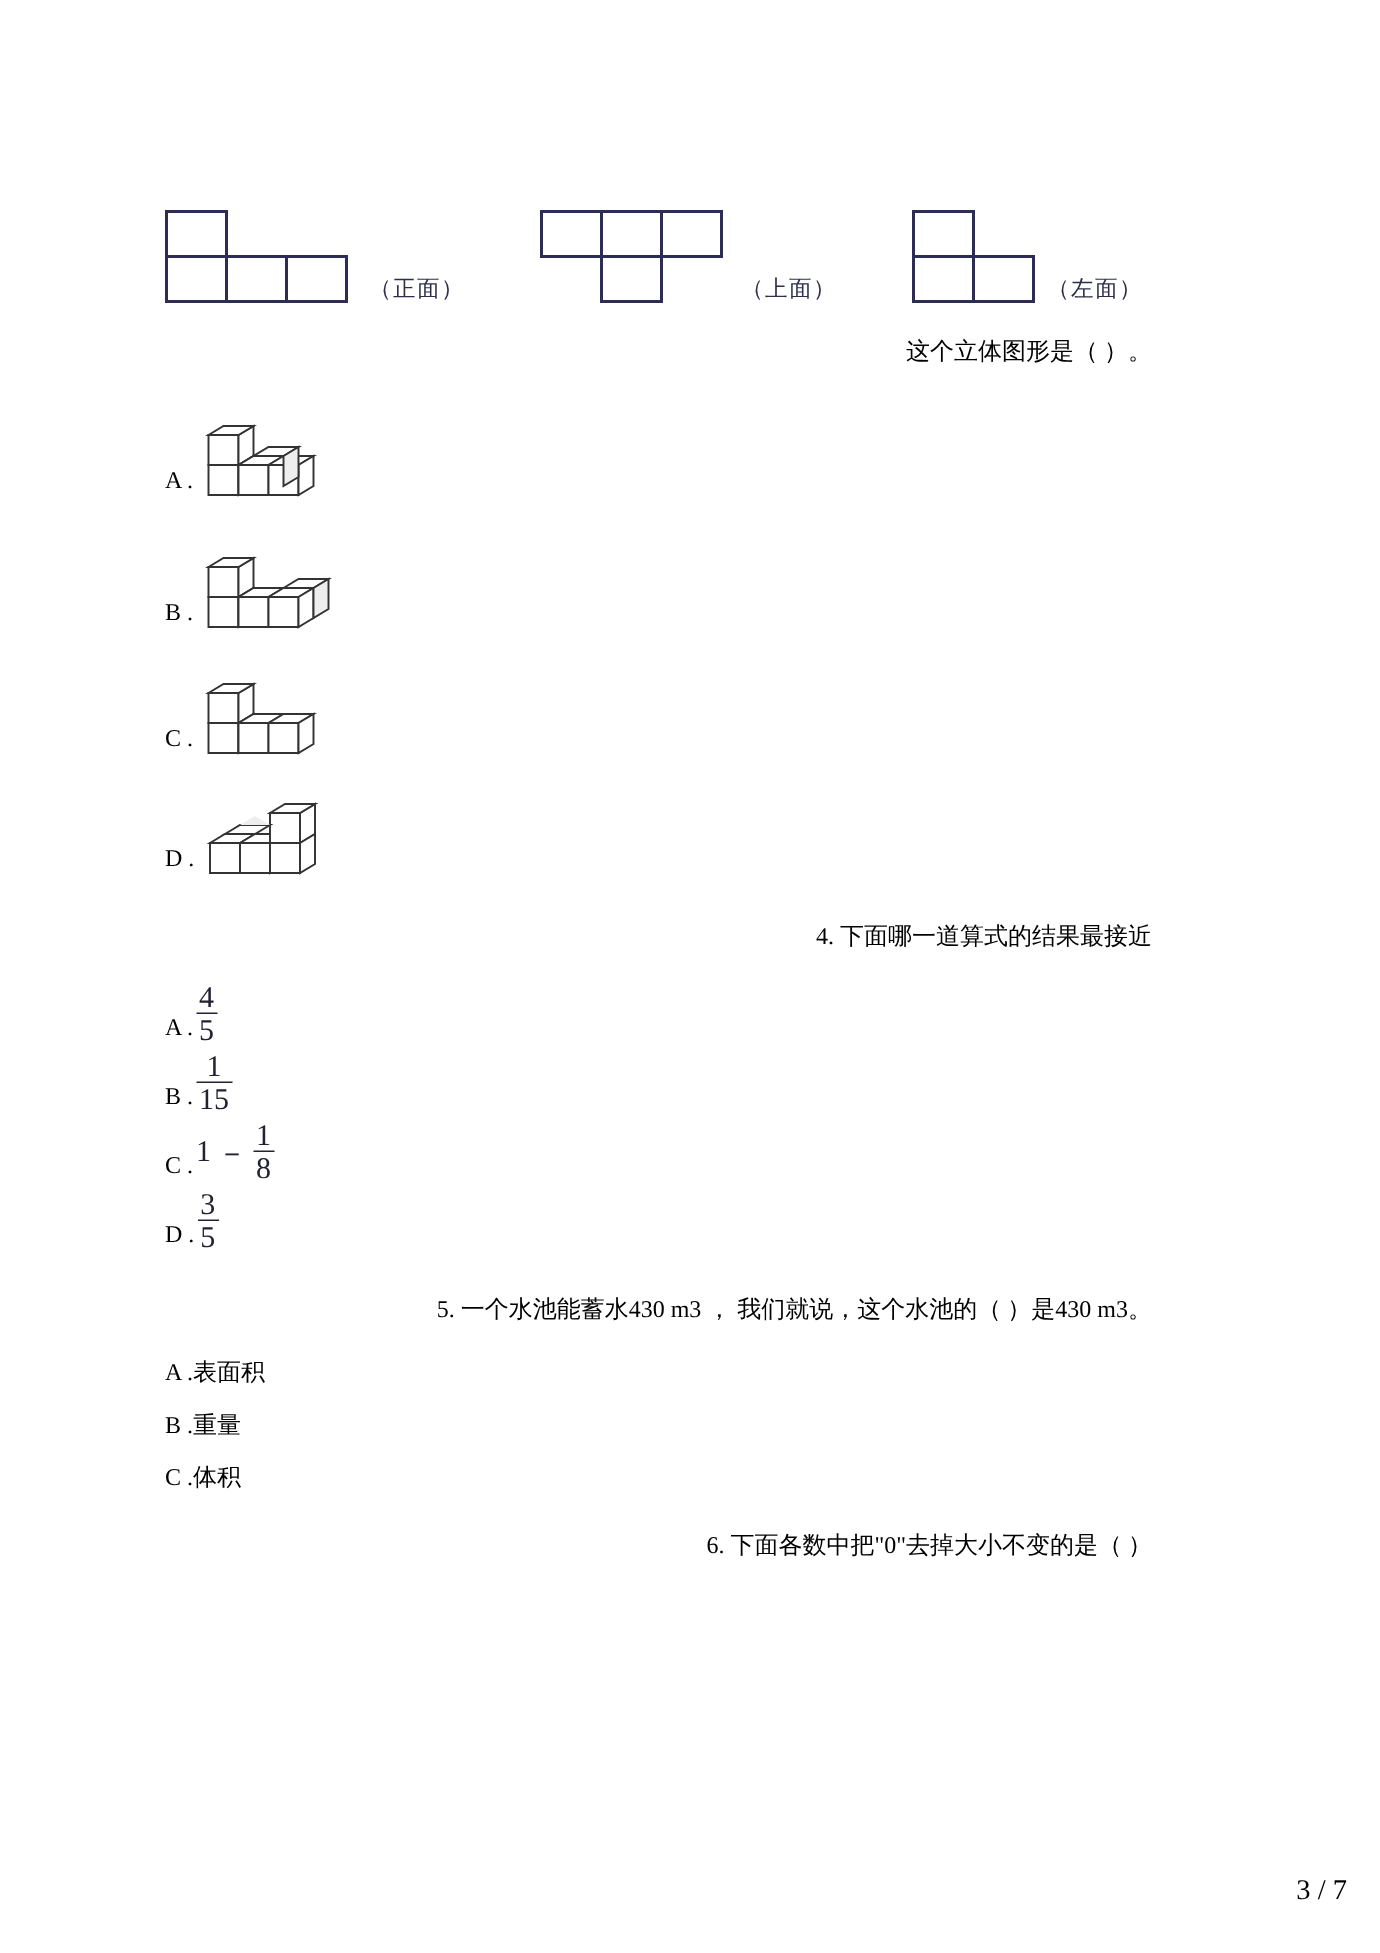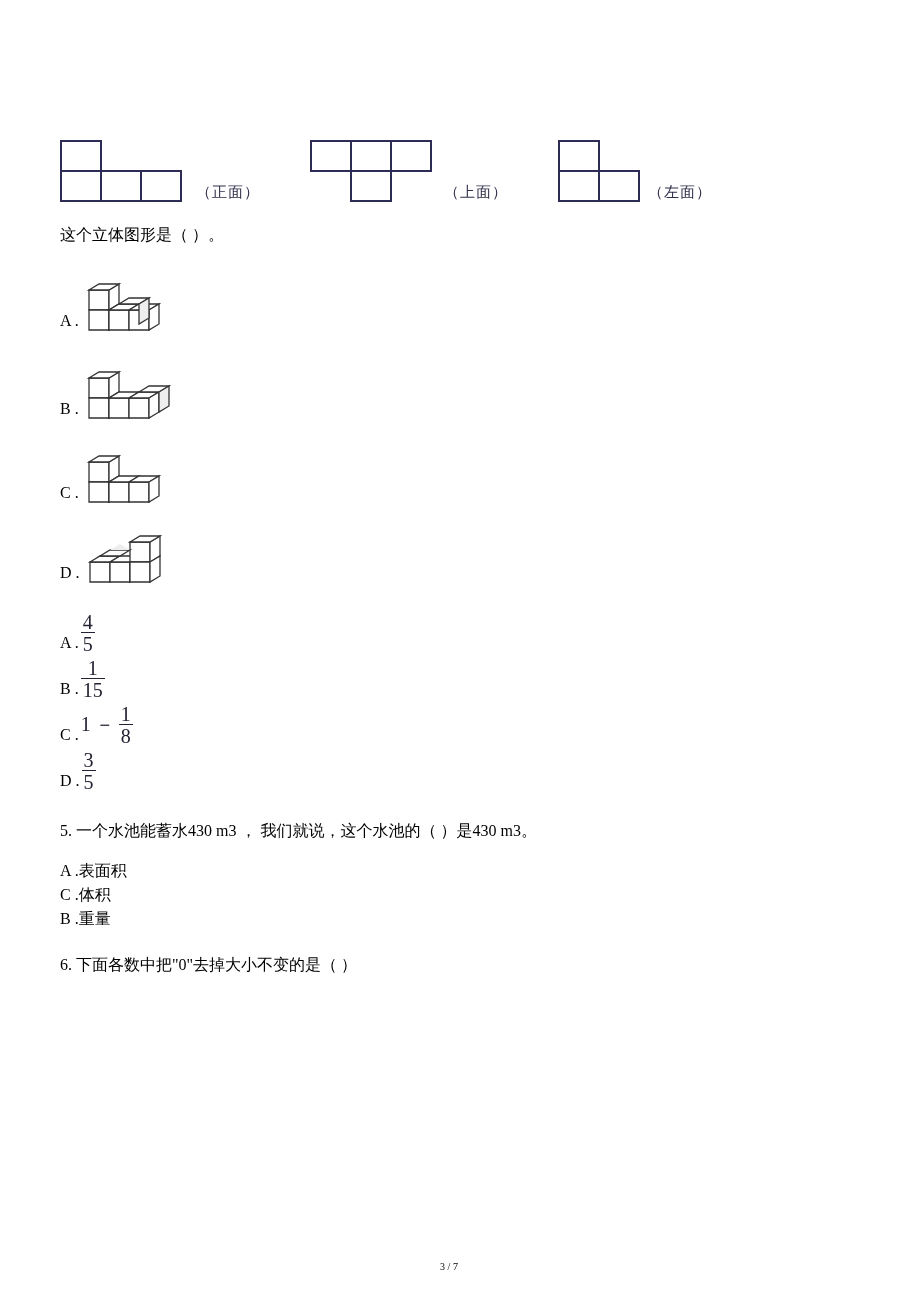--- a/index.html
+++ b/index.html
@@ -7,21 +7,21 @@
     padding: 0;
     background: #fff;
     font-family: "SimSun", "宋体", serif;
     font-size: 16px;
     color: #000;
   }
   .page {
     width: 898px;
     min-height: 1302px;
     box-sizing: border-box;
-    padding: 140px 130px 40px 60px;
+    padding: 140px 130px 40px 110px;
     position: relative;
     border-radius: 25px;
   }
   .views-row {
     display: flex;
     align-items: flex-end;
     gap: 50px;
     margin-bottom: 20px;
   }
   .view-block {
@@ -30,20 +30,21 @@
     gap: 6px;
   }
   .view-label {
     font-size: 15px;
     color: #2e2e4a;
     letter-spacing: 1px;
   }
   .q-text {
     margin: 6px 0 18px 0;
     line-height: 1.6;
+    text-align: right;
   }
   .opt-line {
     display: flex;
     align-items: flex-end;
     margin: 4px 0 22px 0;
     gap: 4px;
   }
   .opt-line-tight {
     display: flex;
     align-items: flex-end;
@@ -68,28 +69,28 @@
   .frac .den { border-top: 1.5px solid #223; padding: 1px 2px 0 2px; }
   .inline-frac {
     display: inline-flex;
     align-items: center;
     gap: 4px;
     font-family: "Times New Roman", serif;
     font-size: 20px;
     color: #223;
   }
   .simple-opts div {
-    margin: 3px 0;
+    margin: 14px 0;
   }
   .page-num {
     position: absolute;
     bottom: 30px;
     left: 0; right: 0;
-    text-align: center;
-    font-size: 10px;
+    text-align: right;
+    font-size: 19px;
   }
   svg { display: block; }
 </style>
 </head>
 <body>
 
 <div class="page">
 
   <div class="views-row">
     <div class="view-block">
@@ -207,20 +208,21 @@
         <polygon points="66,16 76,10 76,30 66,36"></polygon>
         <polygon points="66,36 76,30 76,50 66,56"></polygon>
         <polygon points="46,16 56,10 76,10 66,16"></polygon>
 
         <polygon points="16,30 26,24 46,24 36,30"></polygon>
         <polygon points="26,24 36,18 46,24" fill="#eee" stroke="none"></polygon>
       </g>
     </svg>
   </div>
 
+  <div class="q-text">4. 下面哪一道算式的结果最接近</div>
 
   <div class="opt-line-tight">
     <span class="opt-letter">A .</span>
     <span class="frac">
       <span class="num">4</span>
       <span class="den">5</span>
     </span>
   </div>
   <div class="opt-line-tight">
     <span class="opt-letter">B .</span>
@@ -244,20 +246,20 @@
     <span class="opt-letter">D .</span>
     <span class="frac">
       <span class="num">3</span>
       <span class="den">5</span>
     </span>
   </div>
 
   <div class="q-text">5. 一个水池能蓄水430 m3 ，  我们就说，这个水池的（   ）是430 m3。</div>
   <div class="simple-opts">
     <div>A .表面积</div>
+    <div>B .重量</div>
     <div>C .体积</div>
-    <div>B .重量</div>
   </div>
 
   <div class="q-text" style="margin-top:22px">6. 下面各数中把"0"去掉大小不变的是（   ）</div>
 
   <div class="page-num">3 / 7</div>
 </div>
 
 </body></html>

